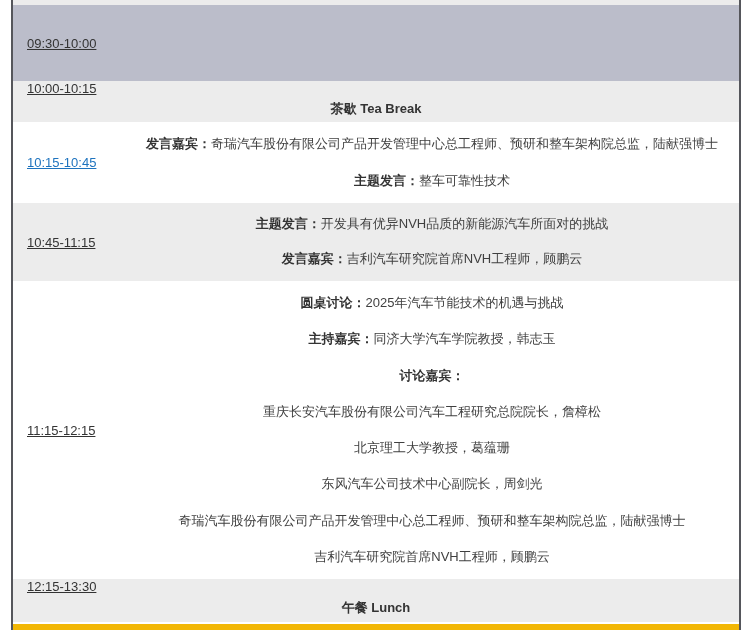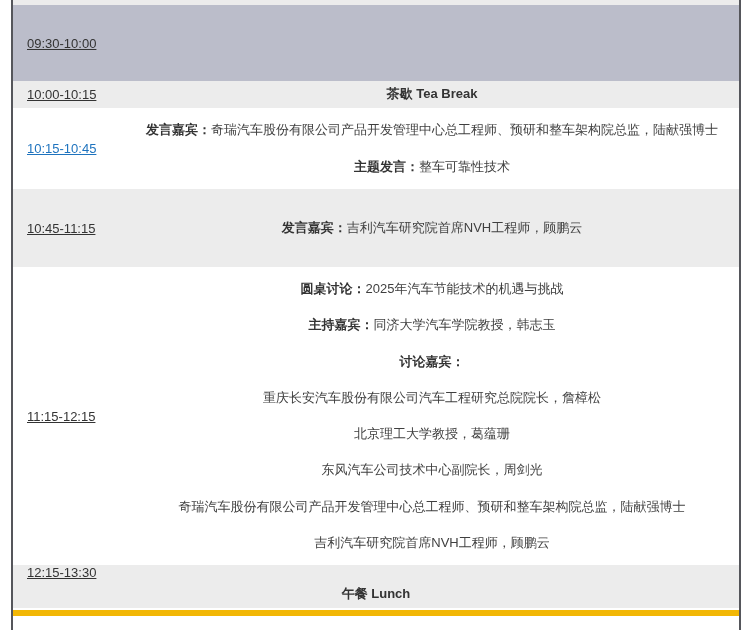--- a/index.html
+++ b/index.html
@@ -28,21 +28,21 @@
   }
   .sliver { height: 5px; background: var(--alt_row_bg, #ececec); flex: none; }
   .gap { height: 2px; background: #ffffff; flex: none; }
   .bottom-bar { height: 6px; background: var(--bottom_bar, #f2b705); flex: none; }
 
   .row { display: flex; flex: none; }
   .row.bg-highlight { background: var(--highlight_row_bg, #bbbdca); }
   .row.bg-alt { background: var(--alt_row_bg, #ececec); }
   .row.bg-white { background: #ffffff; }
   .h76 { height: 76px; }
-  .h41 { height: 27px; }
+  .h41 { height: 41px; flex-direction: column; }
   .h81 { height: 81px; }
   .h78 { height: 78px; }
   .h298 { height: 298px; }
   .h43 { height: 43px; flex-direction: column; }
 
   .time-cell {
     width: 112px;
     flex: none;
     display: flex;
     align-items: center;
@@ -102,20 +102,23 @@
         </div>
       </div>
     </div>
 
     <div class="row bg-alt h78">
       <div class="time-cell">
         <span>10:45-11:15</span>
       </div>
       <div class="content-cell">
         <div class="line">
+          <span class="lbl">主题发言：</span><span>开发具有优异NVH品质的新能源汽车所面对的挑战</span>
+        </div>
+        <div class="line">
           <span class="lbl">发言嘉宾：</span><span>吉利汽车研究院首席NVH工程师，顾鹏云</span>
         </div>
       </div>
     </div>
 
     <div class="row bg-white h298">
       <div class="time-cell">
         <span>11:15-12:15</span>
       </div>
       <div class="content-cell">

